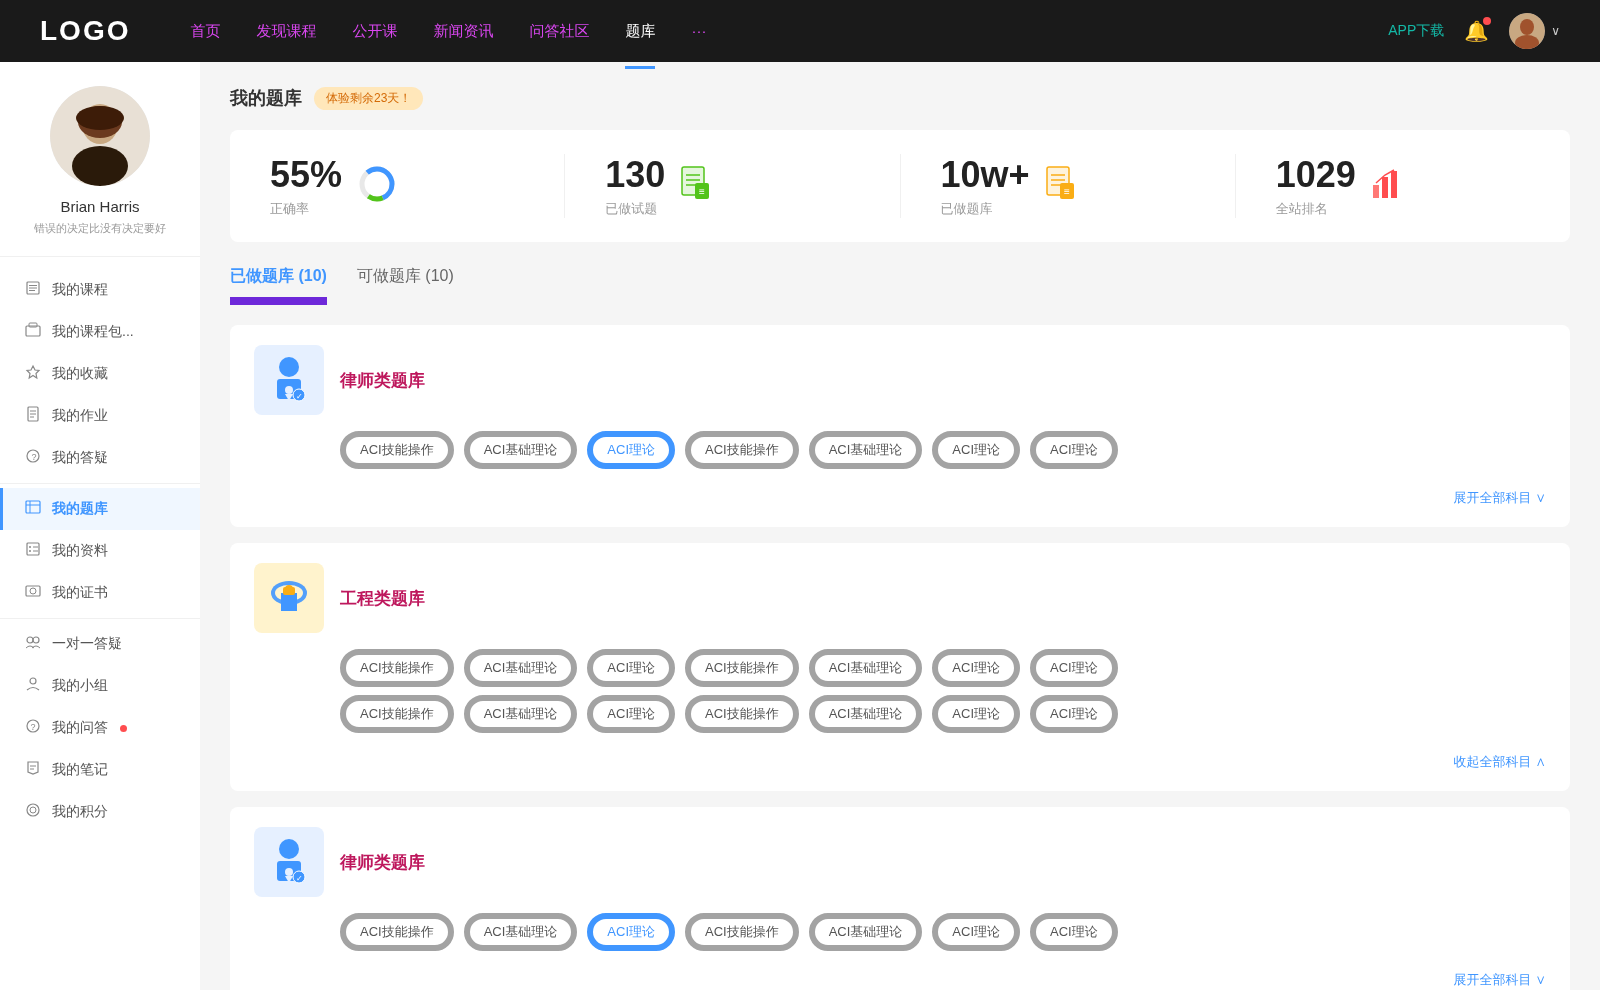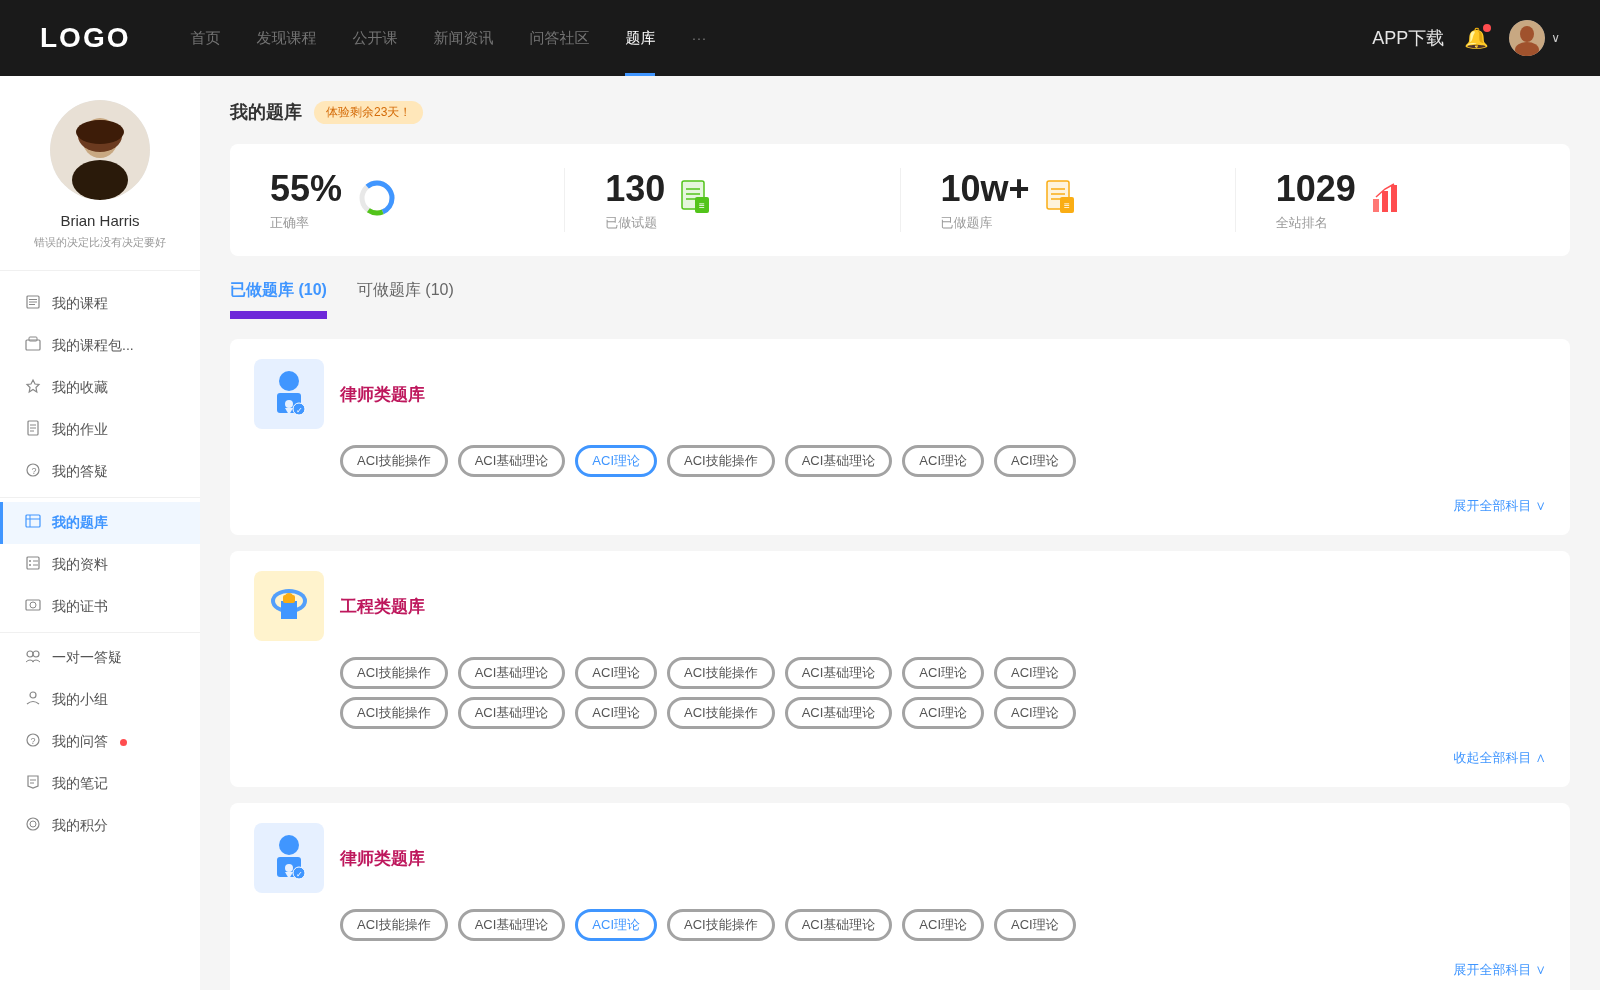--- a/index.html
+++ b/index.html
@@ -1,40 +1,40 @@
 <!DOCTYPE html>
 <html><head>
   <meta charset="utf-8">
   <style>
     * { box-sizing: border-box; margin: 0; padding: 0; }
     body { font-family: 'PingFang SC', 'Microsoft YaHei', sans-serif; background: #f5f5f5; color: #333; }
 
     
     .header {
       background: #1a1a1a;
-      height: 76px;
+      height: 62px;
       display: flex;
       align-items: center;
       padding: 0 40px;
       position: relative;
     }
     .header-logo {
       color: white;
       font-size: 28px;
       font-weight: bold;
       letter-spacing: 2px;
       margin-right: 60px;
     }
     .header-nav {
       display: flex;
       gap: 36px;
       flex: 1;
     }
     .nav-item {
-      color: #737373;
+      color: #d946ef;
       font-size: 15px;
       cursor: pointer;
       padding: 4px 0;
       position: relative;
     }
     .nav-item.active {
       color: white;
     }
     .nav-item.active::after {
       content: '';
@@ -45,22 +45,22 @@
       height: 3px;
       background: #4096ff;
     }
     .header-right {
       display: flex;
       align-items: center;
       gap: 20px;
       color: white;
     }
     .app-download {
-      font-size: 18px;
-      color: #e5e5e5;
+      font-size: 14px;
+      color: #14b8a6;
       cursor: pointer;
     }
     .bell-icon {
       font-size: 20px;
       cursor: pointer;
       position: relative;
     }
     .bell-dot {
       width: 8px; height: 8px;
       background: #ff4d4f;
@@ -267,21 +267,21 @@
     }
     .tags-row {
       display: flex;
       flex-wrap: wrap;
       gap: 10px;
       padding-left: 86px;
       margin-bottom: 8px;
     }
     .tag {
       padding: 4px 14px;
-      border: 3px solid #a3a3a3;
+      border: 6px solid #a3a3a3;
       border-radius: 20px;
       font-size: 13px;
       color: #555;
       cursor: pointer;
       background: #fff;
     }
     .tag.active-tag {
       border-color: #4096ff;
       color: #4096ff;
       background: #fff;

